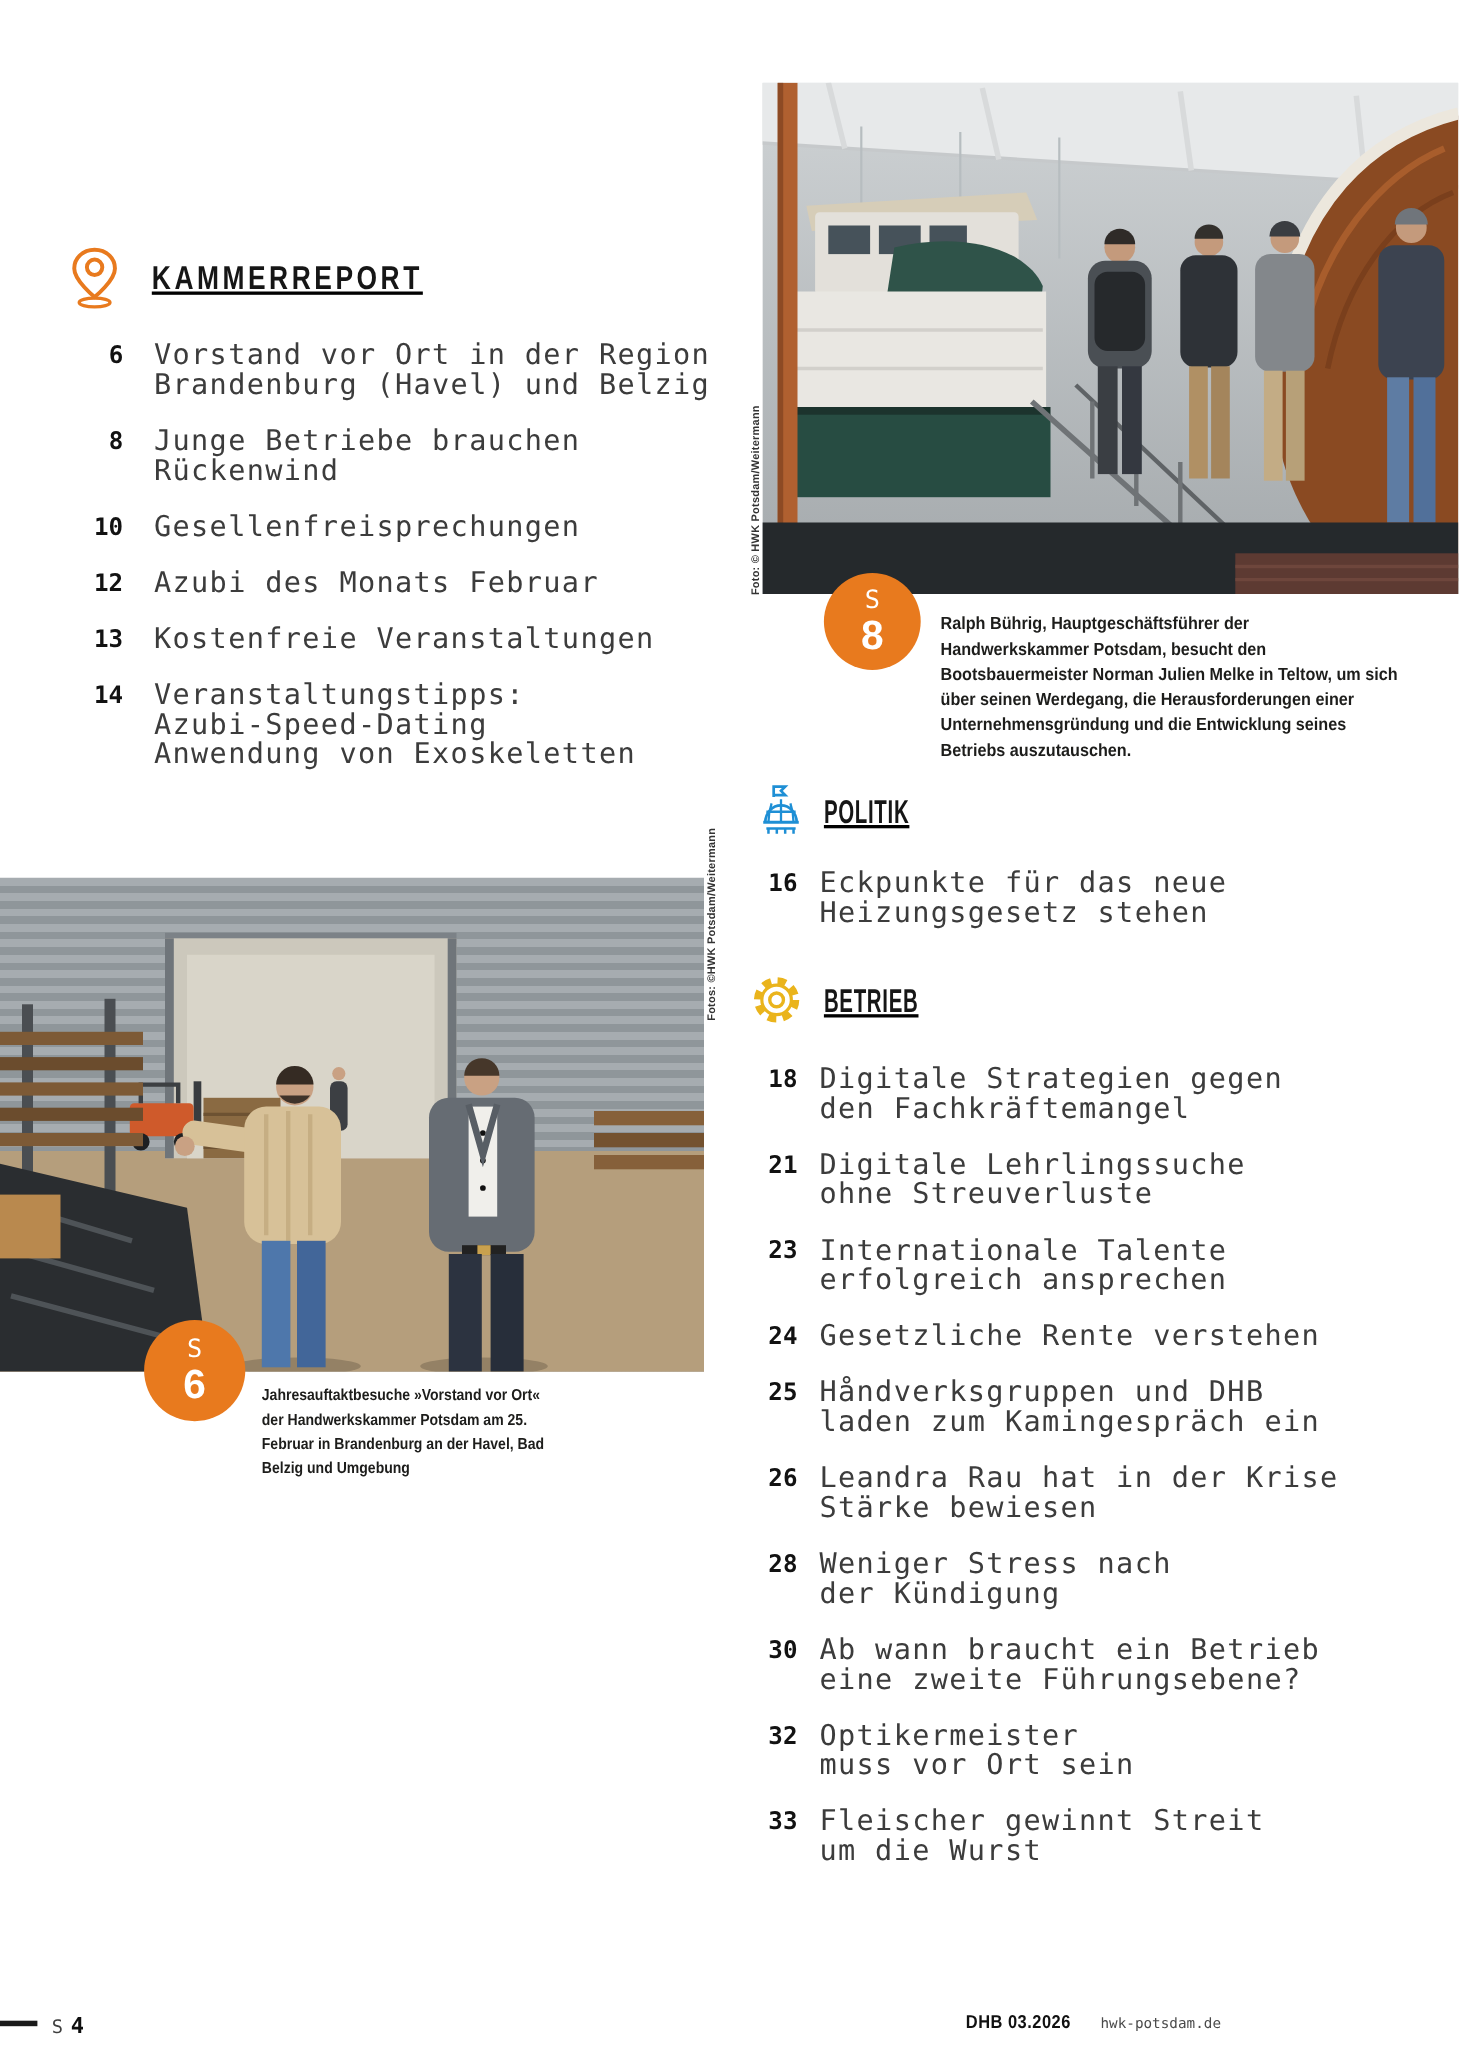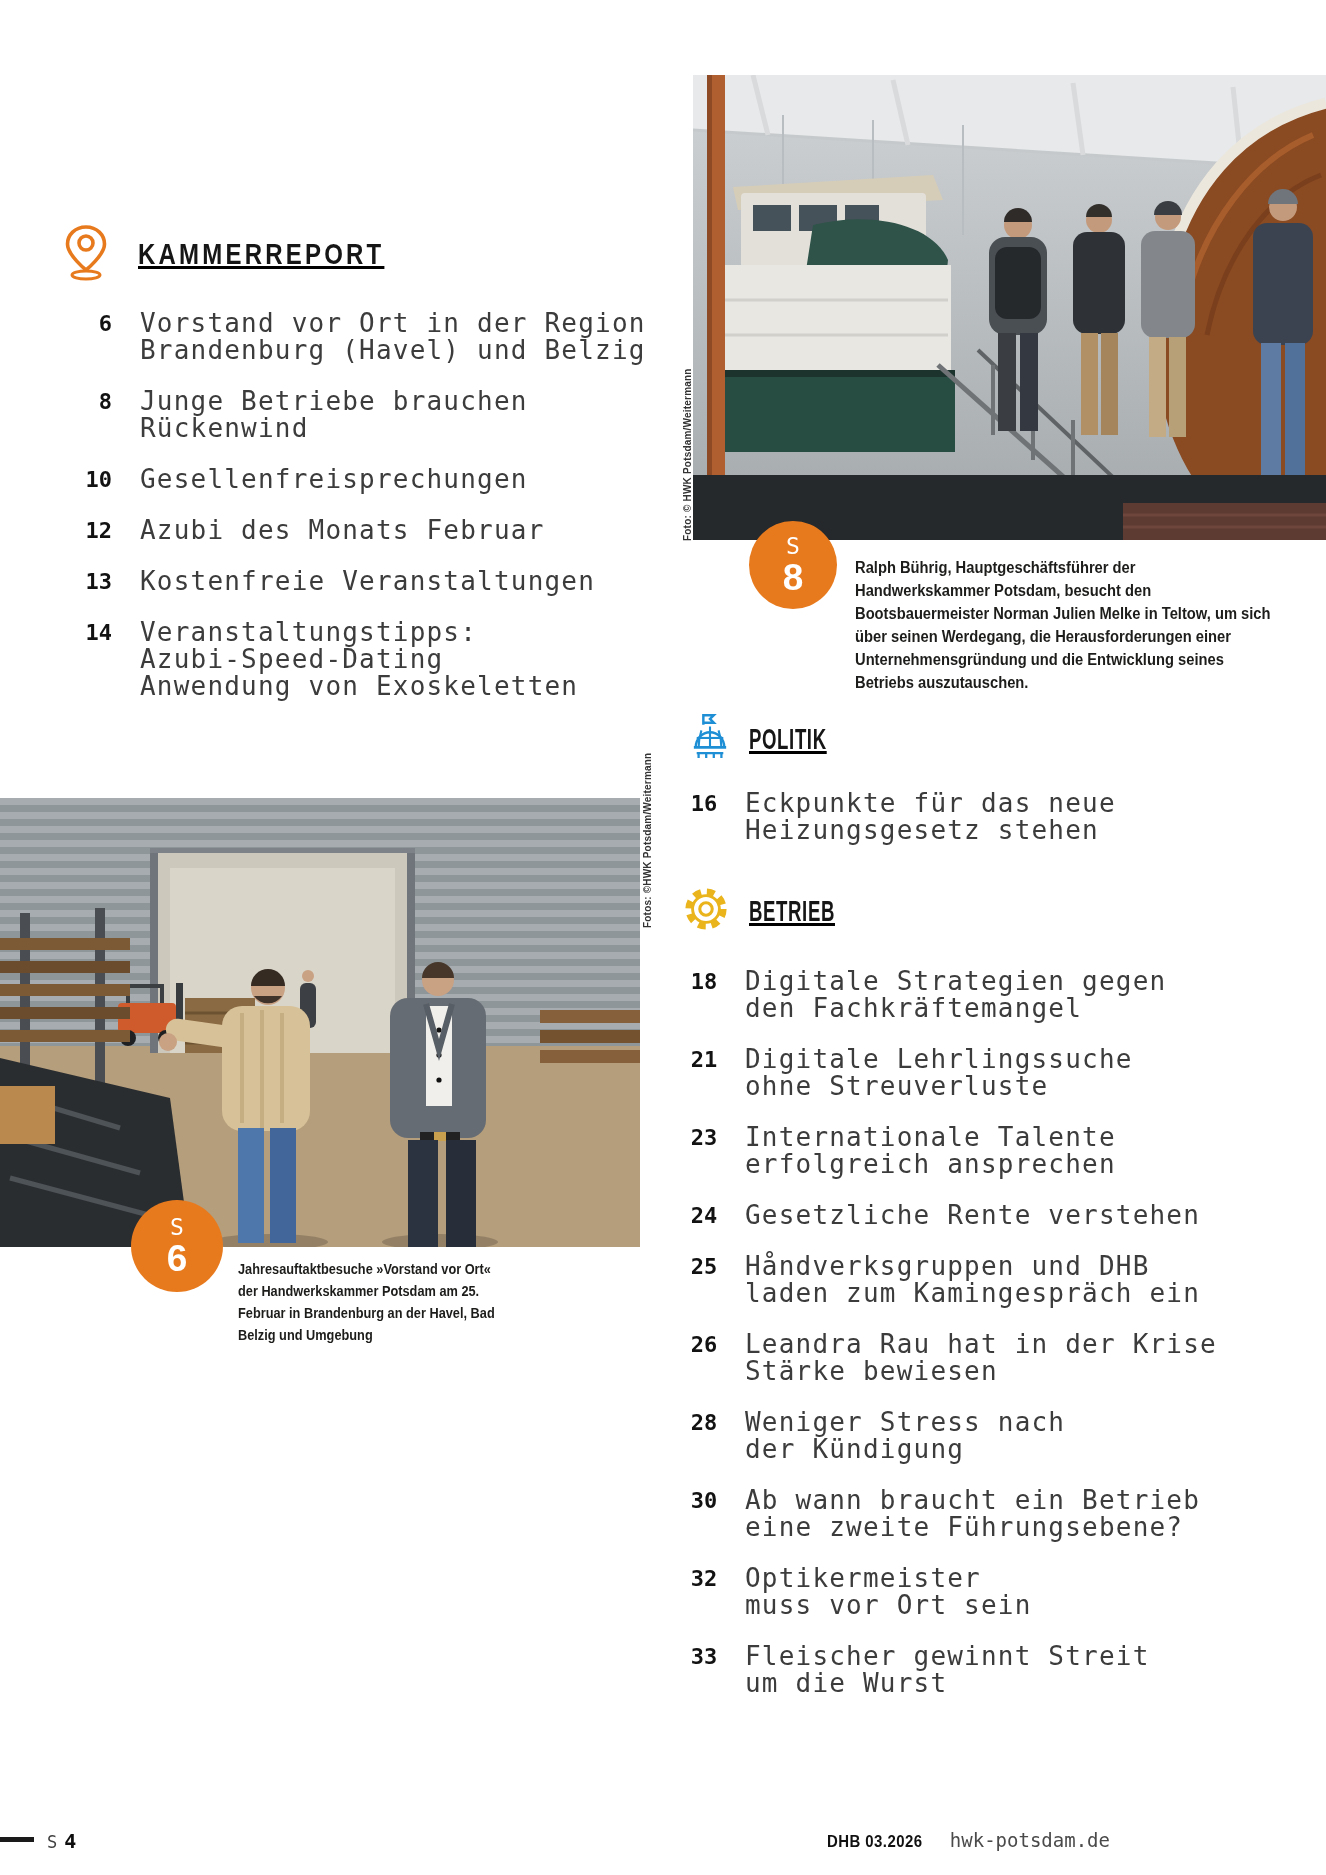--- a/index.html
+++ b/index.html
@@ -15,21 +15,21 @@
   .sec-title.small{font-size:30px;letter-spacing:1px;transform:scaleX(.62);transform-origin:left center;margin-left:20px;}
 
   
   .entries{position:absolute;display:flex;flex-direction:column;}
   .entry{display:flex;margin-bottom:24px;}
   .entry .num{width:50px;text-align:right;margin-right:28px;
               font-family:"DejaVu Sans Mono",monospace;font-weight:700;font-size:22px;
               line-height:27px;color:#121212;}
   .entry .lines{font-family:"DejaVu Sans Mono",monospace;font-size:26px;line-height:27px;
                 letter-spacing:1.2px;color:#3c3c3c;white-space:nowrap;}
-  .entries.right .num{width:42px;margin-right:20px;text-align:center;}
+  .entries.right .num{width:42px;margin-right:20px;}
 
   
   .photo{position:absolute;overflow:hidden;}
   .photo svg{display:block;}
   .photo-left-bg{background:
       linear-gradient(180deg, rgba(0,0,0,0) 0 248px, #b59e7c 248px),
       repeating-linear-gradient(180deg,#a6acb0 0 7px,#8f969a 7px 14px);}
 
   
   .badge{position:absolute;border-radius:50%;background:var(--orange,#e87a1e);color:#fff;
@@ -45,21 +45,21 @@
           transform:rotate(-90deg);transform-origin:0 0;letter-spacing:.2px;}
 
   
   .footer-rule{position:absolute;left:0;top:1837px;width:34px;height:5px;background:#1a1a1a;}
   .footer-page{position:absolute;left:47px;top:1829px;display:flex;align-items:baseline;gap:7px;}
   .footer-page .pfx{font-family:"DejaVu Sans Mono",monospace;font-size:17px;color:#3f3f3f;}
   .footer-page .pno{font-family:"DejaVu Sans Mono",monospace;font-weight:700;font-size:20px;color:#0e0e0e;}
   .footer-right{position:absolute;right:216px;top:1829px;display:flex;align-items:baseline;gap:27px;}
   .footer-right .issue{display:inline-block;font-weight:700;font-size:17px;color:#111;
         letter-spacing:.5px;transform:scaleX(.88);transform-origin:right center;white-space:nowrap;}
-  .footer-right .site{font-family:"DejaVu Sans Mono",monospace;font-size:19px;color:#4a4a4a;white-space:nowrap;}
+  .footer-right .site{font-family:"DejaVu Sans Mono",monospace;font-size:13px;color:#4a4a4a;white-space:nowrap;}
 
   .icon-pin path,.icon-pin circle,.icon-pin ellipse{stroke:var(--orange,#e87a1e);fill:none;}
   .icon-dome path,.icon-dome line{stroke:var(--blue,#1e8fd5);fill:none;}
   .icon-gear circle{stroke:var(--yellow,#eab41c);fill:none;}
 </style>
 </head>
 <body>
 
 <div class="page">
 

